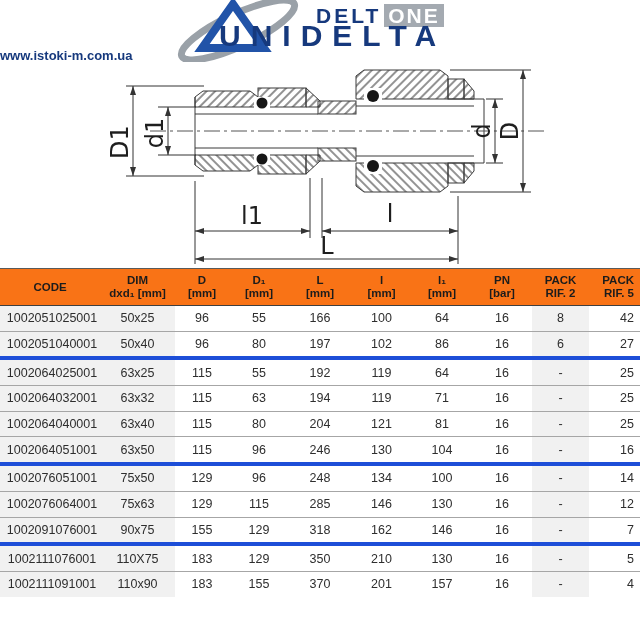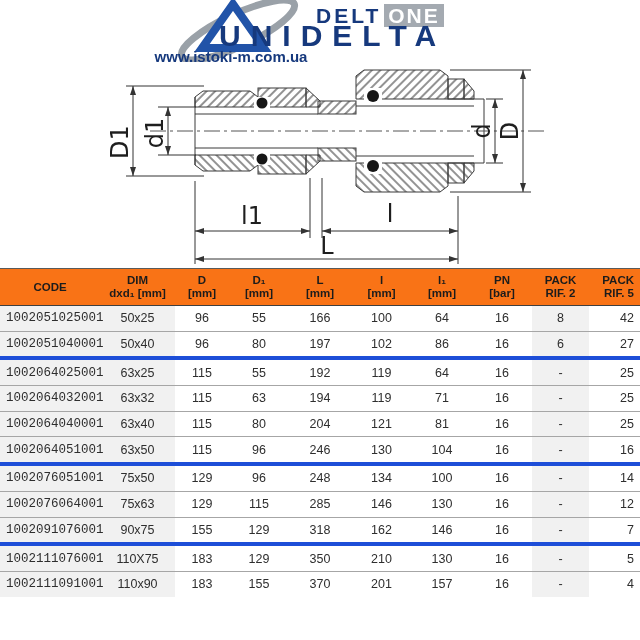--- a/index.html
+++ b/index.html
@@ -7,40 +7,40 @@
         font-family:"Liberation Sans",sans-serif;}
 
   
   .logo{position:absolute;top:0;left:0;width:640px;height:64px;}
   .emblem{position:absolute;left:172px;top:0;}
   .brand-top{position:absolute;left:316px;top:4px;font-size:21px;font-weight:800;
              letter-spacing:3px;color:#16397d;white-space:nowrap;}
   .brand-top .one{background:#a4aab1;color:#ffffff;padding:0 4px;margin-left:3px;letter-spacing:2px;}
   .brand-main{position:absolute;left:219px;top:19px;font-size:30px;font-weight:800;
               letter-spacing:10px;color:#16397d;white-space:nowrap;}
-  .brand-site{position:absolute;left:0;top:48px;width:462px;text-align:center;
-              font-size:15px;font-weight:700;color:#16397d;}
+  .brand-site{position:absolute;left:0;top:48px;width:462px;text-align:left;
+              font-size:13px;font-weight:700;color:#16397d;}
 
   
   .diagram{position:absolute;top:56px;left:0;width:640px;height:210px;}
   .diagram text{font-family:"DejaVu Sans",sans-serif;fill:#1e1e1e;}
 
   
   table.spec{position:absolute;top:268px;left:0;width:640px;border-collapse:collapse;
              table-layout:fixed;font-family:"Liberation Sans",sans-serif;}
   table.spec thead tr{background:#f97316;}
   table.spec th{font-weight:700;font-size:11.5px;line-height:13px;color:#1c1c1c;
                 padding:5px 2px;text-align:center;vertical-align:middle;
                 border-top:1px solid #5a5a5a;border-bottom:1px solid #3f3f3f;}
   table.spec td{height:24.7px;padding:0 2px;text-align:center;font-size:12.5px;color:#2e2e2e;
                 border-top:1px solid #a6a6a6;white-space:nowrap;}
   table.spec tbody tr:first-child td{border-top:none;}
   table.spec tbody tr.grp td{border-top:4px solid #1d4ed8;}
   table.spec td:nth-child(1),table.spec td:nth-child(2),table.spec td:nth-child(9){background:#f1f1f1;}
-  table.spec td:first-child{text-align:right;padding-left:6px;font-family:Liberation Mono, monospace;}
+  table.spec td:first-child{text-align:center;padding-left:6px;}
   table.spec td:last-child,table.spec th:last-child{text-align:right;padding-right:6px;}
 </style>
 </head>
 <body>
 
 <div class="page">
 
   <div class="logo">
     <svg class="emblem" width="150" height="62" viewBox="0 0 150 62">
       <ellipse cx="66" cy="30" rx="62" ry="16" fill="none" stroke="#9aa1a8" stroke-width="7" transform="rotate(-25 66 30)"></ellipse>

